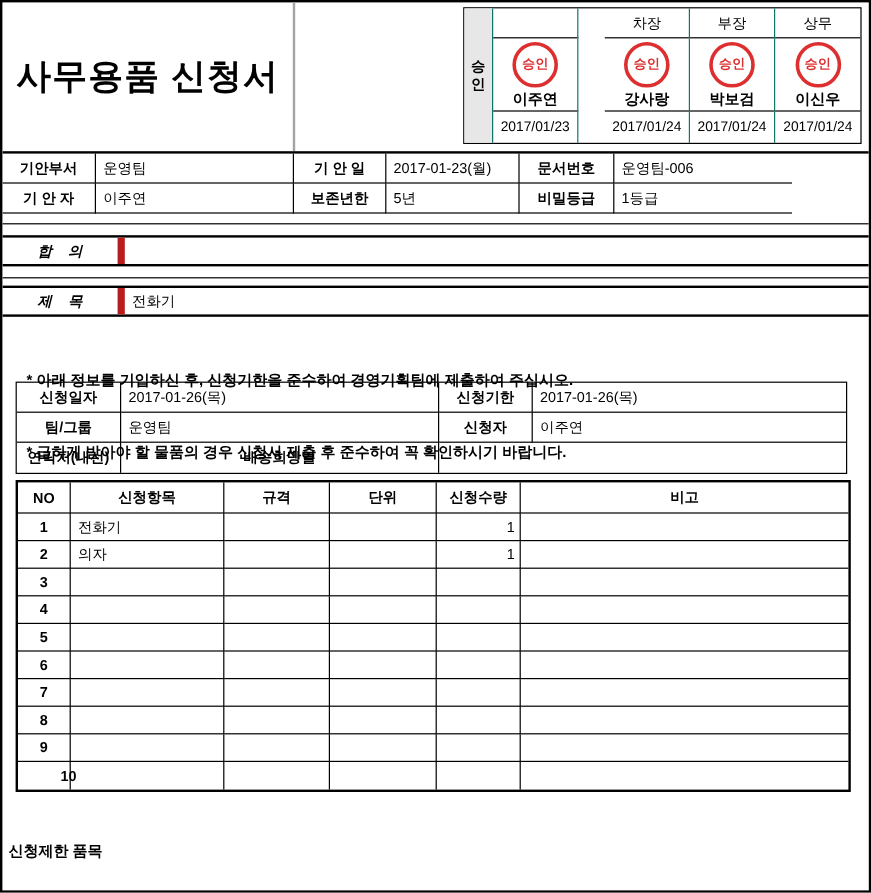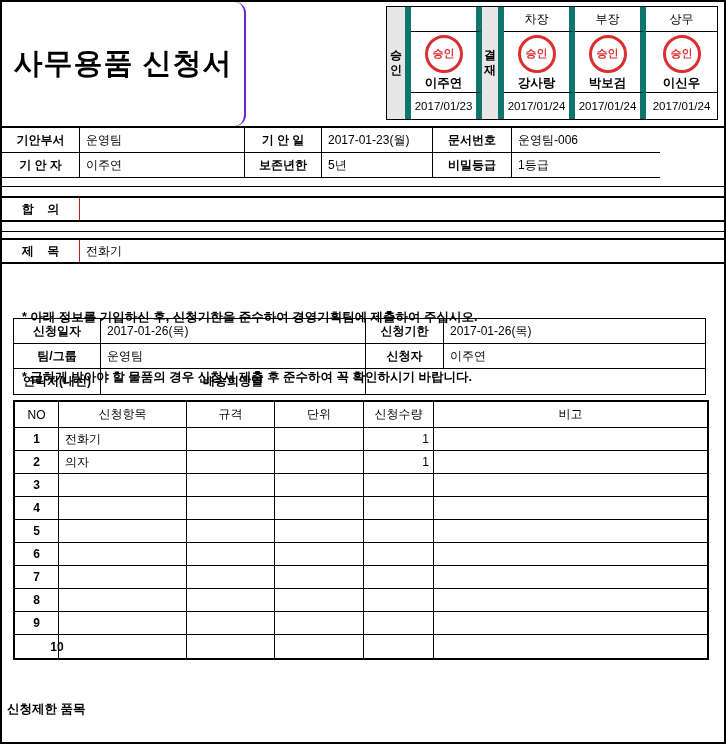--- a/index.html
+++ b/index.html
@@ -4,31 +4,31 @@
 <style>
   html,body{margin:0;padding:0;background:#fff;}
   .page{
     position:relative;width:726px;height:744px;box-sizing:border-box;
     border:2px solid #000;background:#fff;color:#000;
     font-family:"Liberation Sans", sans-serif;overflow:hidden;
   }
   .abs{position:absolute;}
 
   
-  .title-cell{left:0;top:0;width:242px;height:124px;border-right:2px solid #6d28d9;
-    display:flex;align-items:center;justify-content:center;border-radius:11px;}
+  .title-cell{left:0;top:0;width:242px;height:124px;border-right:2px solid #a3a3a3;
+    display:flex;align-items:center;justify-content:center;}
   .title-text{font-size:29px;font-weight:bold;letter-spacing:1px;}
   .header-divider{left:0;top:124px;width:722px;height:2px;background:#000;}
 
   
   .approval{left:384px;top:4px;display:grid;
     grid-template-columns:24px 71px 22px 71px 71px 71px;
     grid-template-rows:25px 61px 26px;border:1px solid #000;}
   .av-cell{display:flex;align-items:center;justify-content:center;font-size:12px;}
-  .br{border-right:6px solid #0f766e;}
+  .br{border-right:1px solid #0f766e;}
   .bb{border-bottom:1px solid #000;}
   .av-vlabel{background:#e7e7e7;font-weight:bold;line-height:15px;
     word-break:break-all;text-align:center;padding:0 6px;box-sizing:border-box;}
   .av-stampcell{flex-direction:column;justify-content:center;padding-top:2px;box-sizing:border-box;}
   .stamp{width:32px;height:32px;border:3px solid #dd2f2f;border-radius:50%;
     display:flex;align-items:center;justify-content:center;
     font-size:11px;font-weight:bold;color:#dd2f2f;flex:none;}
   .signer-name{font-size:12.5px;font-weight:bold;margin-top:2px;}
   .av-date{font-size:11.5px;}
 
@@ -38,21 +38,21 @@
   .cell{display:flex;align-items:center;font-size:12px;box-sizing:border-box;}
   .lbl{justify-content:center;font-weight:bold;white-space:pre;}
   .val{padding-left:6px;}
   .info-grid .cell{border-right:1px solid #000;border-bottom:1px solid #000;}
   .info-grid .cell:nth-child(6n){border-right:none;}
 
   
   .spacer-row{left:0;top:175px;width:722px;height:9px;border-bottom:1px solid #000;}
   .bar-row{left:0;width:722px;height:22px;border-top:2px solid #000;border-bottom:2px solid #000;
     display:flex;}
-  .bar-row .lbl{width:78px;border-right:1px solid #b91c1c;}
+  .bar-row .lbl{width:102px;border-right:6px solid #b91c1c;font-style:italic;}
   .bar-row .val{flex:1;}
   .agree-row{top:194px;}
   .divider-thin{left:0;top:229px;width:722px;height:1px;background:#000;}
   .subject-row{top:236px;}
 
   
   .notes{left:20px;top:265px;font-size:12.5px;font-weight:bold;line-height:20px;white-space:pre;}
 
   
   .req-grid{left:11px;top:316px;display:grid;
@@ -61,21 +61,21 @@
   .req-grid .cell:nth-child(4n){border-right:none;}
   .req-grid .cell:nth-child(n+9){border-bottom:none;}
 
   
   .items-grid{left:11px;top:398px;display:grid;
     grid-template-columns:44px 128px 88px 89px 70px 273px;
     grid-template-rows:26px repeat(10,23px);border:2px solid #000;}
   .items-grid .cell{border-right:1px solid #000;border-bottom:1px solid #000;}
   .items-grid .cell:nth-child(6n){border-right:none;}
   .items-grid .cell:nth-child(n+61){border-bottom:none;margin-left:41px;}
-  .it-head{justify-content:center;font-weight:normal;}
+  .it-head{justify-content:center;font-weight:bold;}
   .it-no{justify-content:center;font-weight:bold;}
   .it-name{padding-left:6px;}
   .it-qty{justify-content:flex-end;padding-right:4px;}
 
   
   .footer{left:5px;top:660px;font-size:12.5px;font-weight:bold;line-height:19px;white-space:pre;}
 </style>
 </head>
 <body>
 
@@ -89,21 +89,20 @@
   <div class="abs approval">
     <div class="av-cell av-vlabel br" style="grid-area:1/1/4/2;">승인</div>
 
     <div class="av-cell br bb" style="grid-area:1/2/2/3;"></div>
     <div class="av-cell av-stampcell br bb" style="grid-area:2/2/3/3;">
       <div class="stamp">승인</div>
       <div class="signer-name">이주연</div>
     </div>
     <div class="av-cell av-date br" style="grid-area:3/2/4/3;">2017/01/23</div>
 
-    <div class="av-cell av-vlabel br" style="grid-area:1/3/4/4;">결재</div>
 
     <div class="av-cell br bb" style="grid-area:1/4/2/5;">차장</div>
     <div class="av-cell av-stampcell br bb" style="grid-area:2/4/3/5;">
       <div class="stamp">승인</div>
       <div class="signer-name">강사랑</div>
     </div>
     <div class="av-cell av-date br" style="grid-area:3/4/4/5;">2017/01/24</div>
 
     <div class="av-cell br bb" style="grid-area:1/5/2/6;">부장</div>
     <div class="av-cell av-stampcell br bb" style="grid-area:2/5/3/6;">

